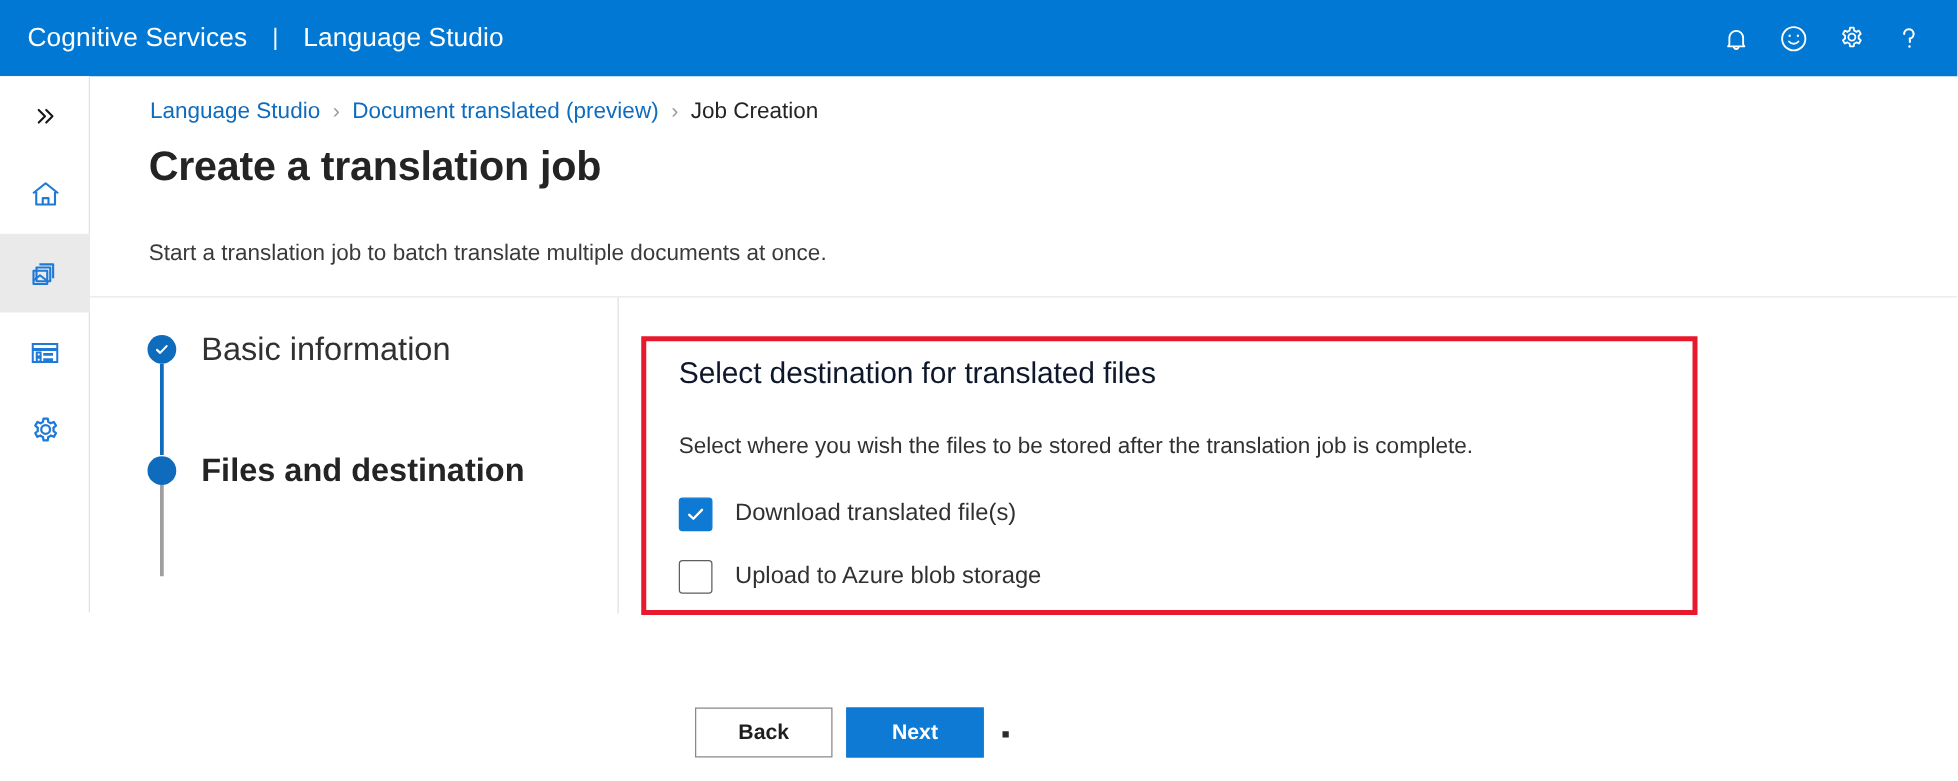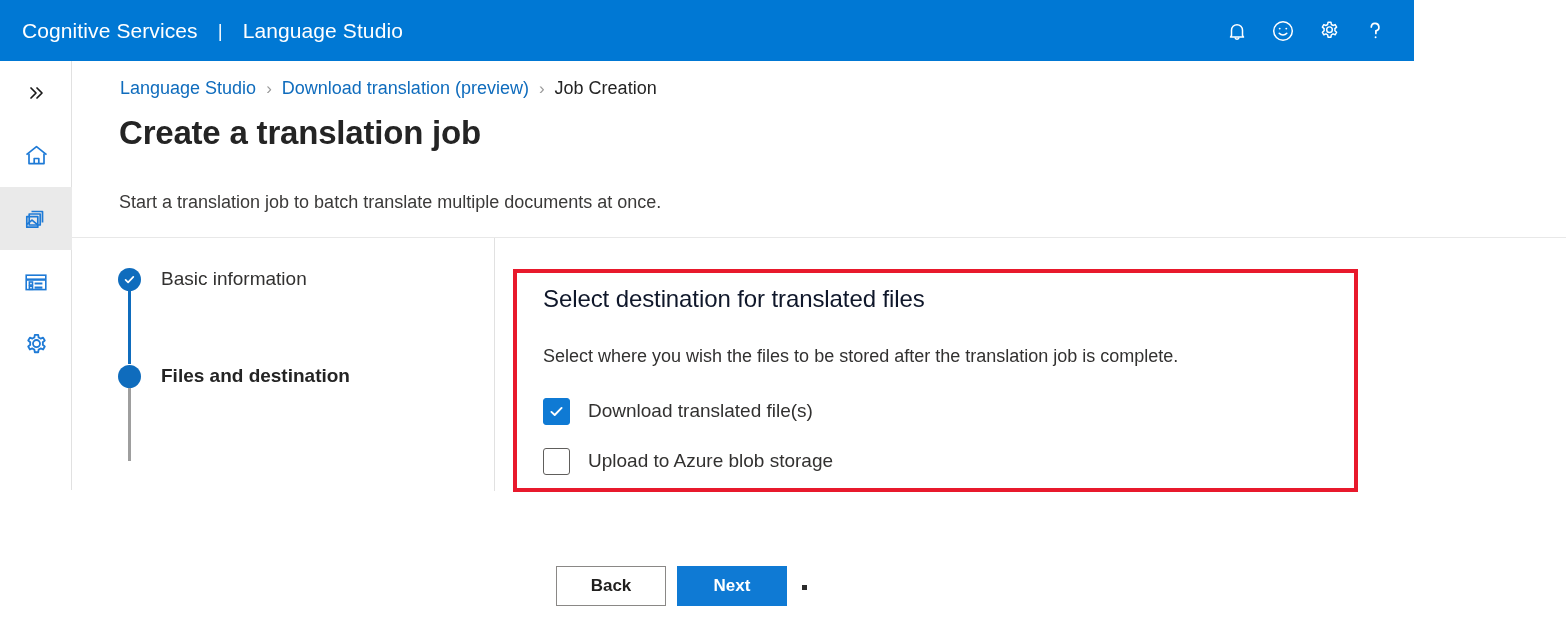--- a/index.html
+++ b/index.html
@@ -14,21 +14,21 @@
     overflow: hidden;
     font-family: "Liberation Sans", sans-serif;
     color: #323130;
     -webkit-font-smoothing: antialiased;
   }
 
   
   .topbar {
     position: absolute;
     left: 0; top: 0;
-    width: 1414px;
+    width: 1566px;
     height: 61px;
     background: #0078d4;
     display: flex;
     align-items: center;
     box-sizing: border-box;
   }
   .brand-wrap {
     display: flex;
     align-items: center;
     padding-left: 22px;
@@ -179,21 +179,21 @@
     background: #0f6cbd;
     flex: 0 0 auto;
     display: flex;
     align-items: center;
     justify-content: center;
     cursor: pointer;
   }
   .step-marker svg { display: block; }
   .step-label {
     margin-left: 20px;
-    font-size: 19px;
+    font-size: 26px;
     color: #323130;
     white-space: nowrap;
   }
   .step-label.current {
     font-weight: bold;
     color: #242424;
   }
   .connector {
     width: 3px;
     height: 73px;
@@ -410,21 +410,21 @@
     </span>
   </div>
 
 </div>
 
 <div class="content">
 
   <div class="breadcrumb">
     <span class="crumb-link">Language Studio</span>
     <span class="crumb-chevron">›</span>
-    <span class="crumb-link">Download translation (preview)</span>
+    <span class="crumb-link">Document translated (preview)</span>
     <span class="crumb-chevron">›</span>
     <span class="crumb-current">Job Creation</span>
   </div>
 
   <div class="page-title">Create a translation job</div>
   <div class="page-subtitle">Start a translation job to batch translate multiple documents at once.</div>
 
   <div class="hrule"></div>
   <div class="vrule"></div>
 

